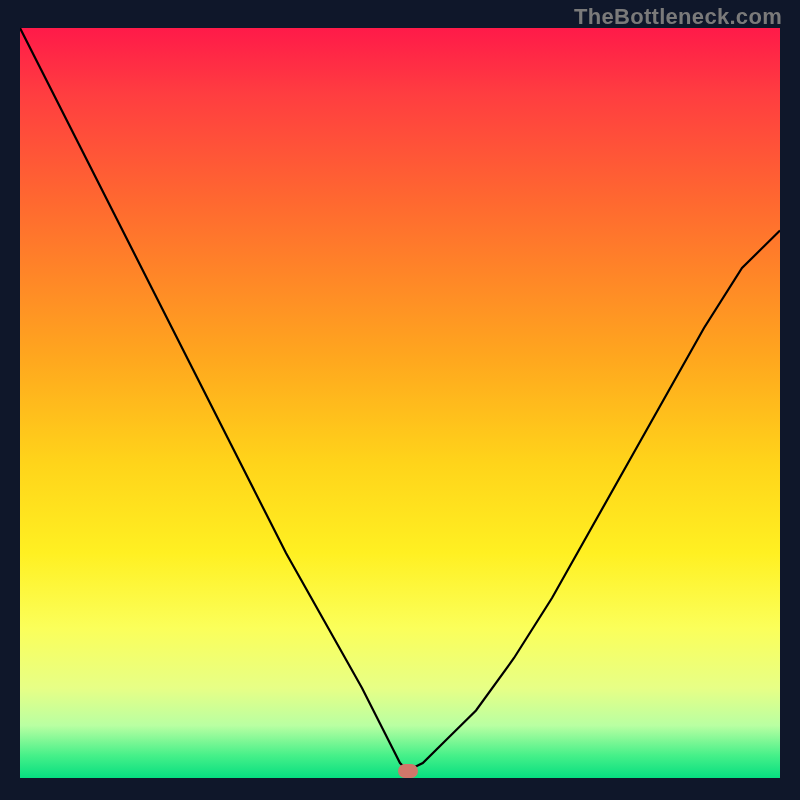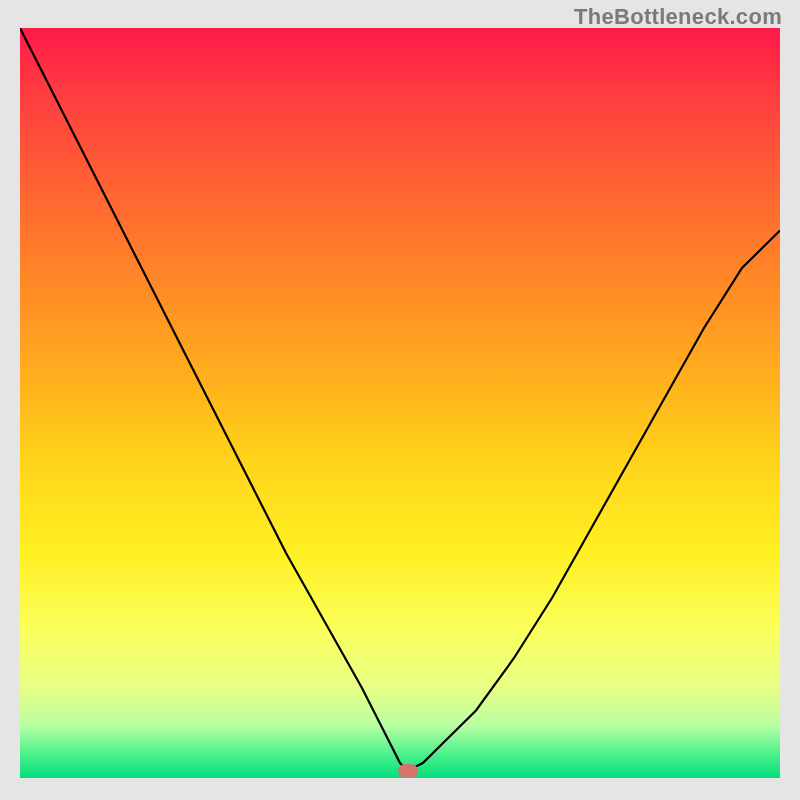--- a/index.html
+++ b/index.html
@@ -8,21 +8,21 @@
     width: 800px;
     height: 800px;
     background: #000;
     font-family: Arial, Helvetica, sans-serif;
     overflow: hidden;
   }
   .outer {
     position: relative;
     width: 800px;
     height: 800px;
-    background: #e5e5e5;
+    background: #0f172a;
   }
   .watermark {
     position: absolute;
     top: 4px;
     right: 18px;
     color: #7a7a7a;
     font-weight: bold;
     font-size: 22px;
     letter-spacing: 0.3px;
     z-index: 10;

